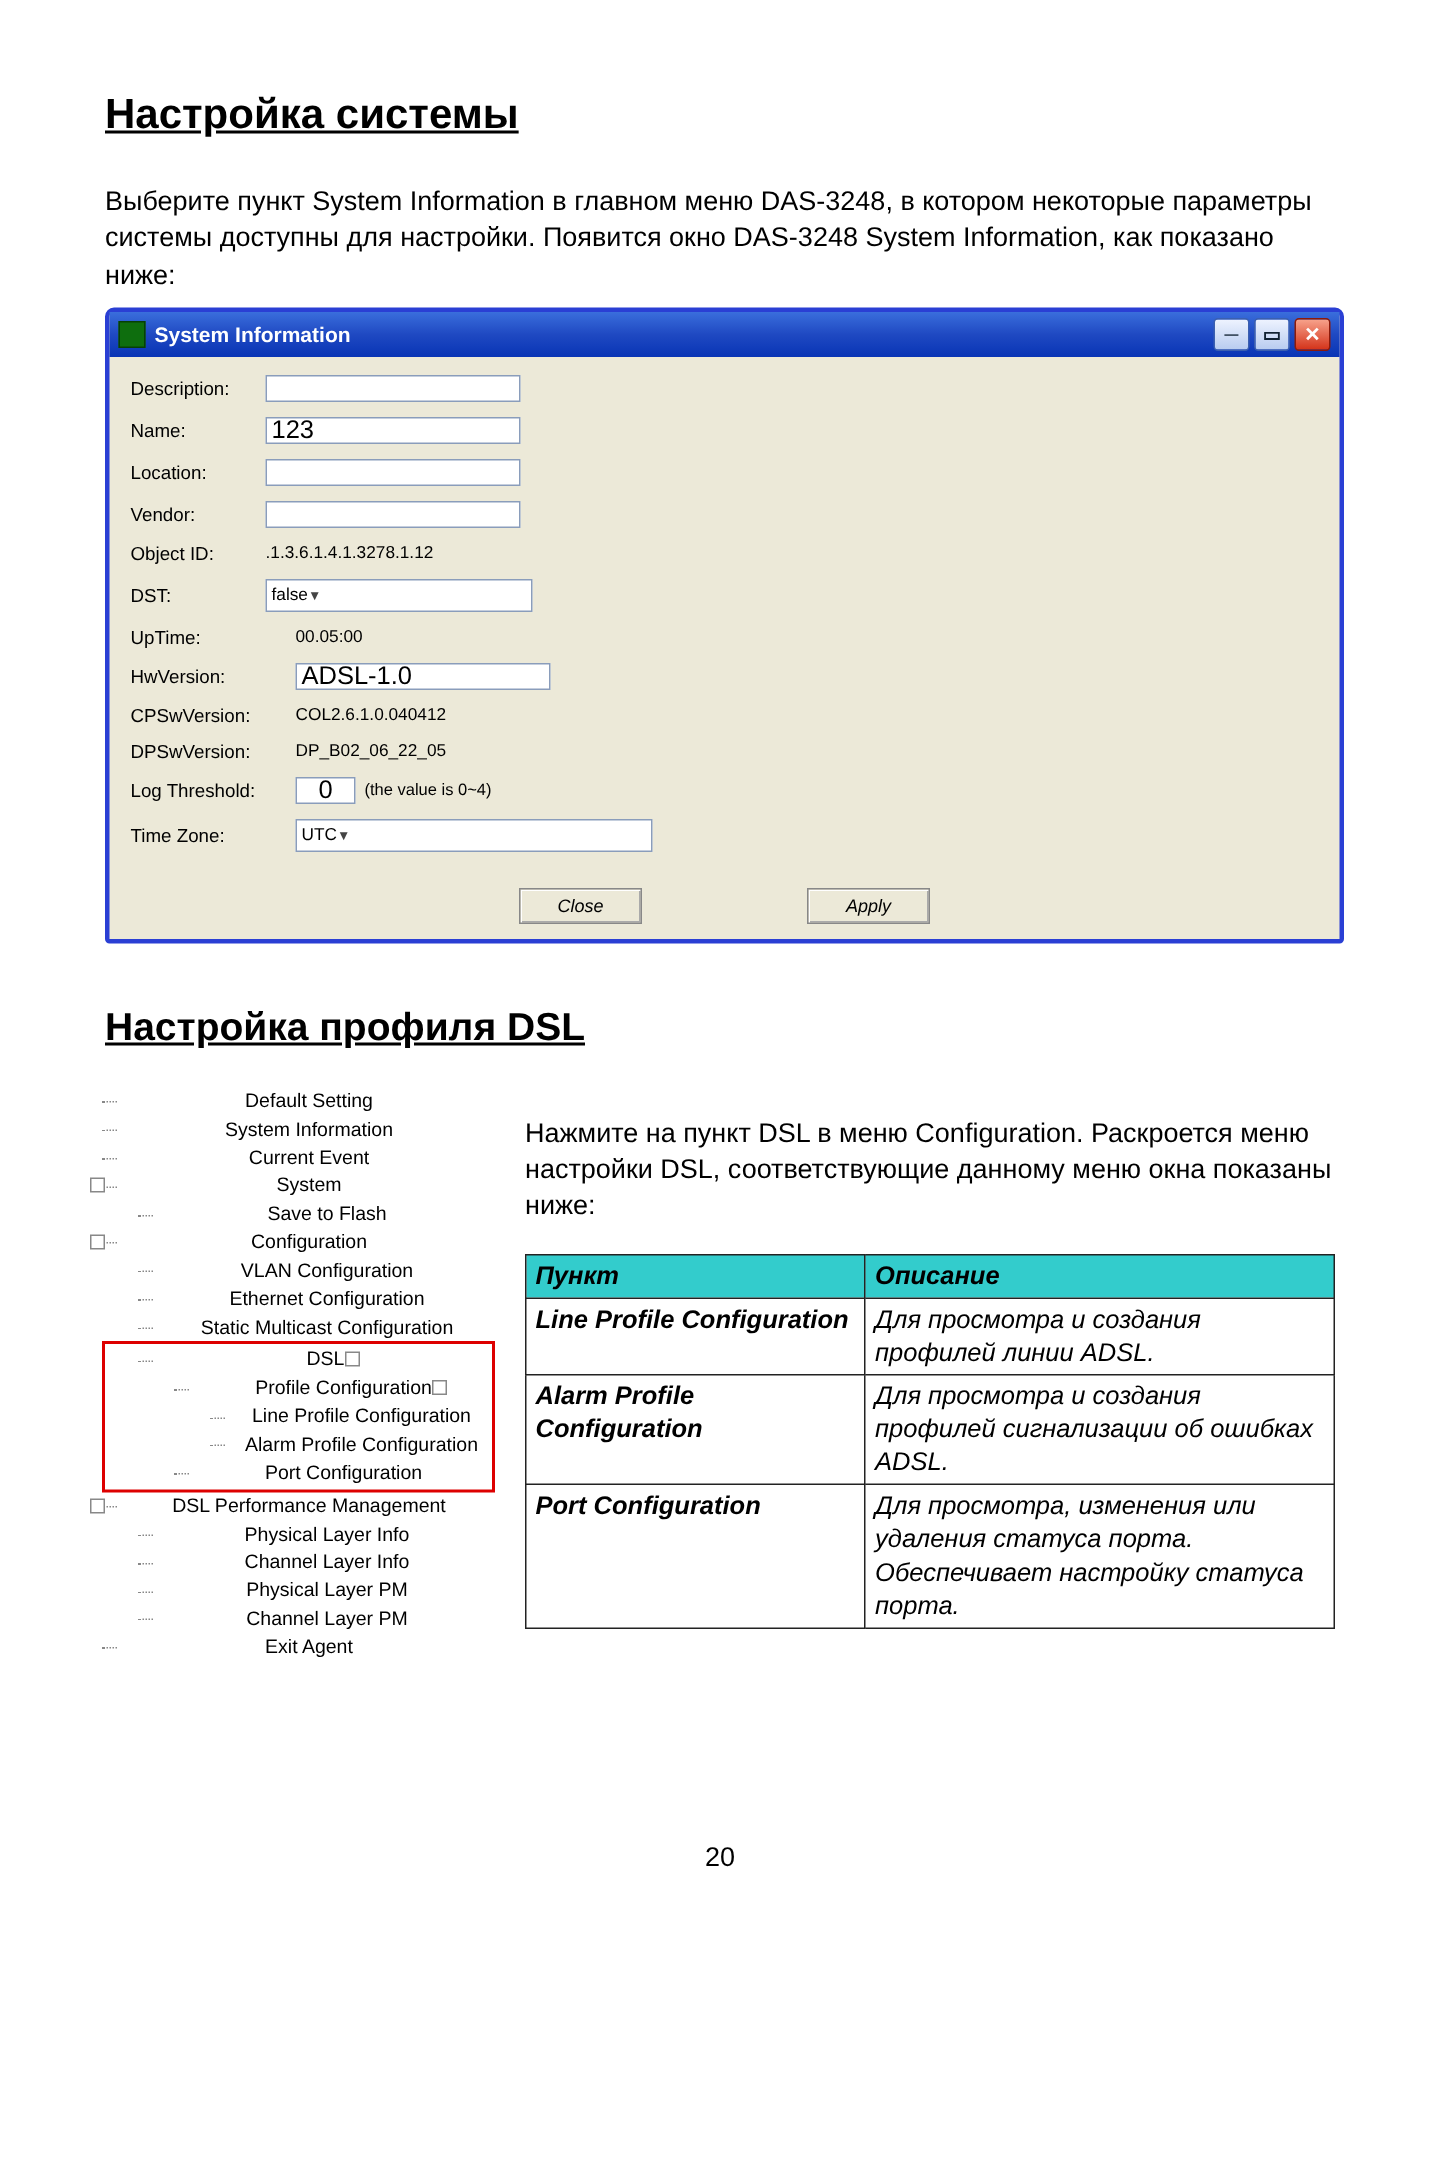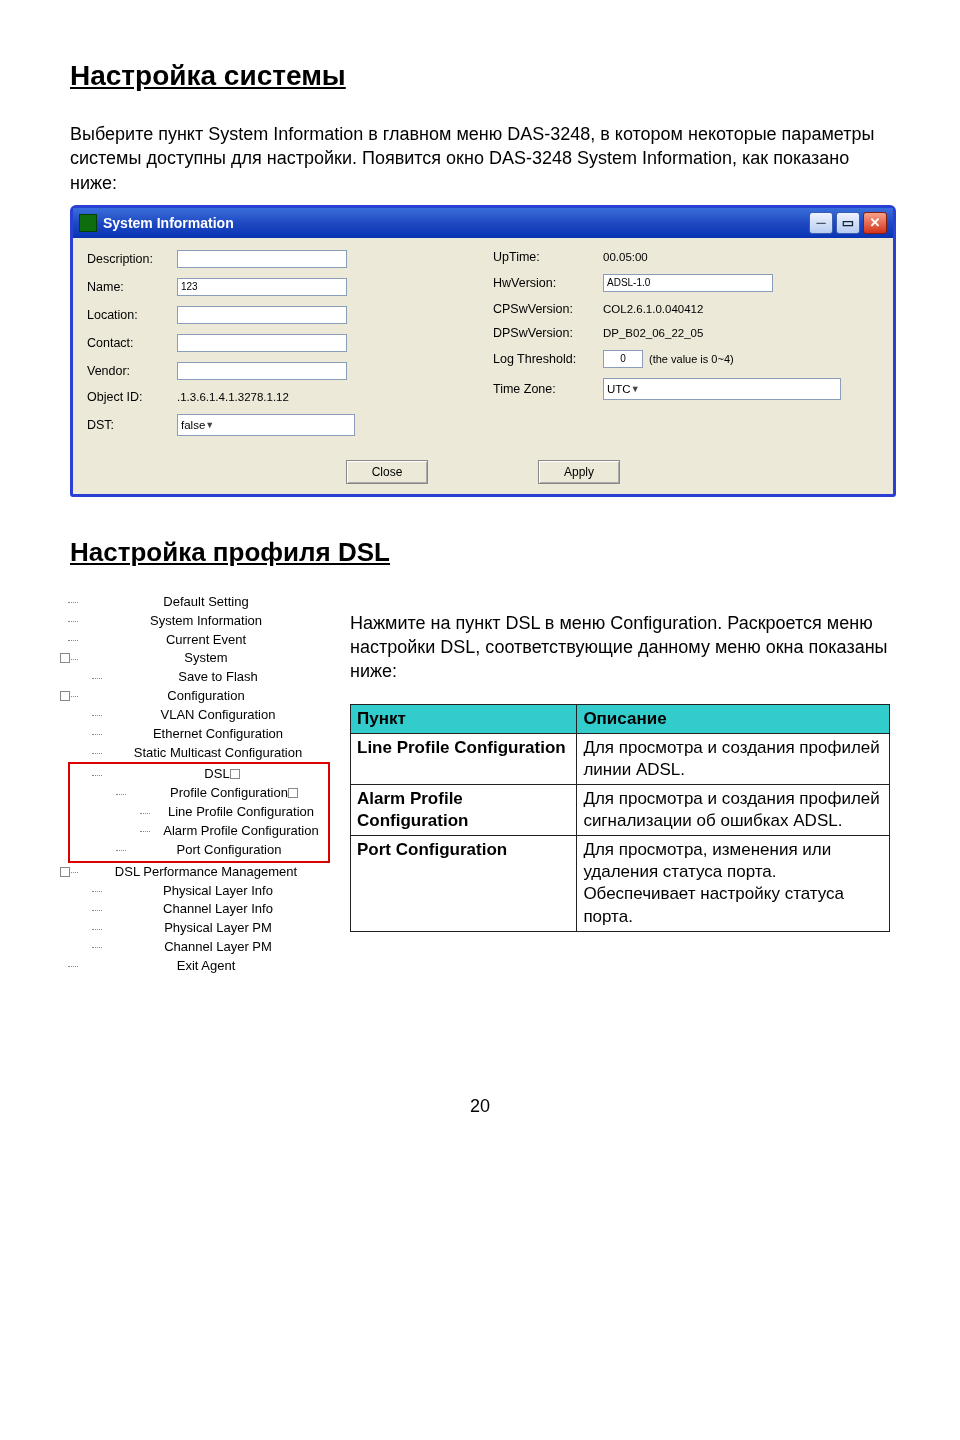--- a/index.html
+++ b/index.html
@@ -69,40 +69,41 @@
     font-weight: bold;
   }
   .tbbtn.close {
     background: linear-gradient(to bottom, #f7a28b, #d4331a);
     color: #fff;
     border-color: #8c1a0a;
   }
   .sys-body {
     display: flex;
     padding: 12px 14px 6px 14px;
+    flex-direction: column;
   }
   .sys-col { flex: 1; }
   .sys-col.left { margin-right: 20px; }
   .frow {
     display: flex;
     align-items: center;
     margin-bottom: 10px;
   }
   .flabel {
     width: 90px;
     font-size: 12.5px;
   }
   .sys-col.right .flabel { width: 110px; }
   .finput {
     flex: 1;
     max-width: 170px;
     height: 18px;
     border: 1px solid #8a9dbb;
     background: #fff;
-    font-size: 10px;
+    font-size: 17px;
     padding: 0 3px;
     box-sizing: border-box;
     line-height: 16px;
   }
   .fval-plain {
     font-size: 11.5px;
   }
   .fselect {
     flex: 1;
     max-width: 170px;
@@ -118,20 +119,21 @@
     font-size: 9px;
     color: #444;
   }
   .tz-select { max-width: 230px; }
   .smalltext { font-size: 11px; margin-left: 6px; }
   .sys-buttons {
     display: flex;
     justify-content: center;
     gap: 110px;
     padding: 8px 0 10px 0;
+    font-style: italic;
   }
   .winbtn {
     width: 80px;
     height: 22px;
     border: 1px solid #888;
     background: #ece9d8;
     font-size: 12px;
     display: inline-flex;
     align-items: center;
     justify-content: center;
@@ -197,20 +199,21 @@
     border-collapse: collapse;
     width: 100%;
     font-size: 17px;
   }
   .desc-table th, .desc-table td {
     border: 1.5px solid #222;
     padding: 3px 6px;
     text-align: left;
     vertical-align: top;
     line-height: 1.3;
+    font-style: italic;
   }
   .desc-table th {
     background: #33cccc;
     font-weight: bold;
   }
   .desc-table .col1 { width: 42%; font-weight: bold;}
   .page-num {
     text-align: center;
     margin-top: 120px;
     font-size: 18px;
@@ -237,24 +240,20 @@
       <div class="frow">
           <span class="flabel">Description:</span>
           <div class="finput"></div>
         </div>
       <div class="frow">
           <span class="flabel">Name:</span>
           <div class="finput">123</div>
         </div>
       <div class="frow">
           <span class="flabel">Location:</span>
-          <div class="finput"></div>
-        </div>
-      <div class="frow">
-          <span class="flabel">Contact:</span>
           <div class="finput"></div>
         </div>
       <div class="frow">
           <span class="flabel">Vendor:</span>
           <div class="finput"></div>
         </div>
       <div class="frow">
           <span class="flabel">Object ID:</span>
           <span class="fval-plain">.1.3.6.1.4.1.3278.1.12</span>
         </div>

